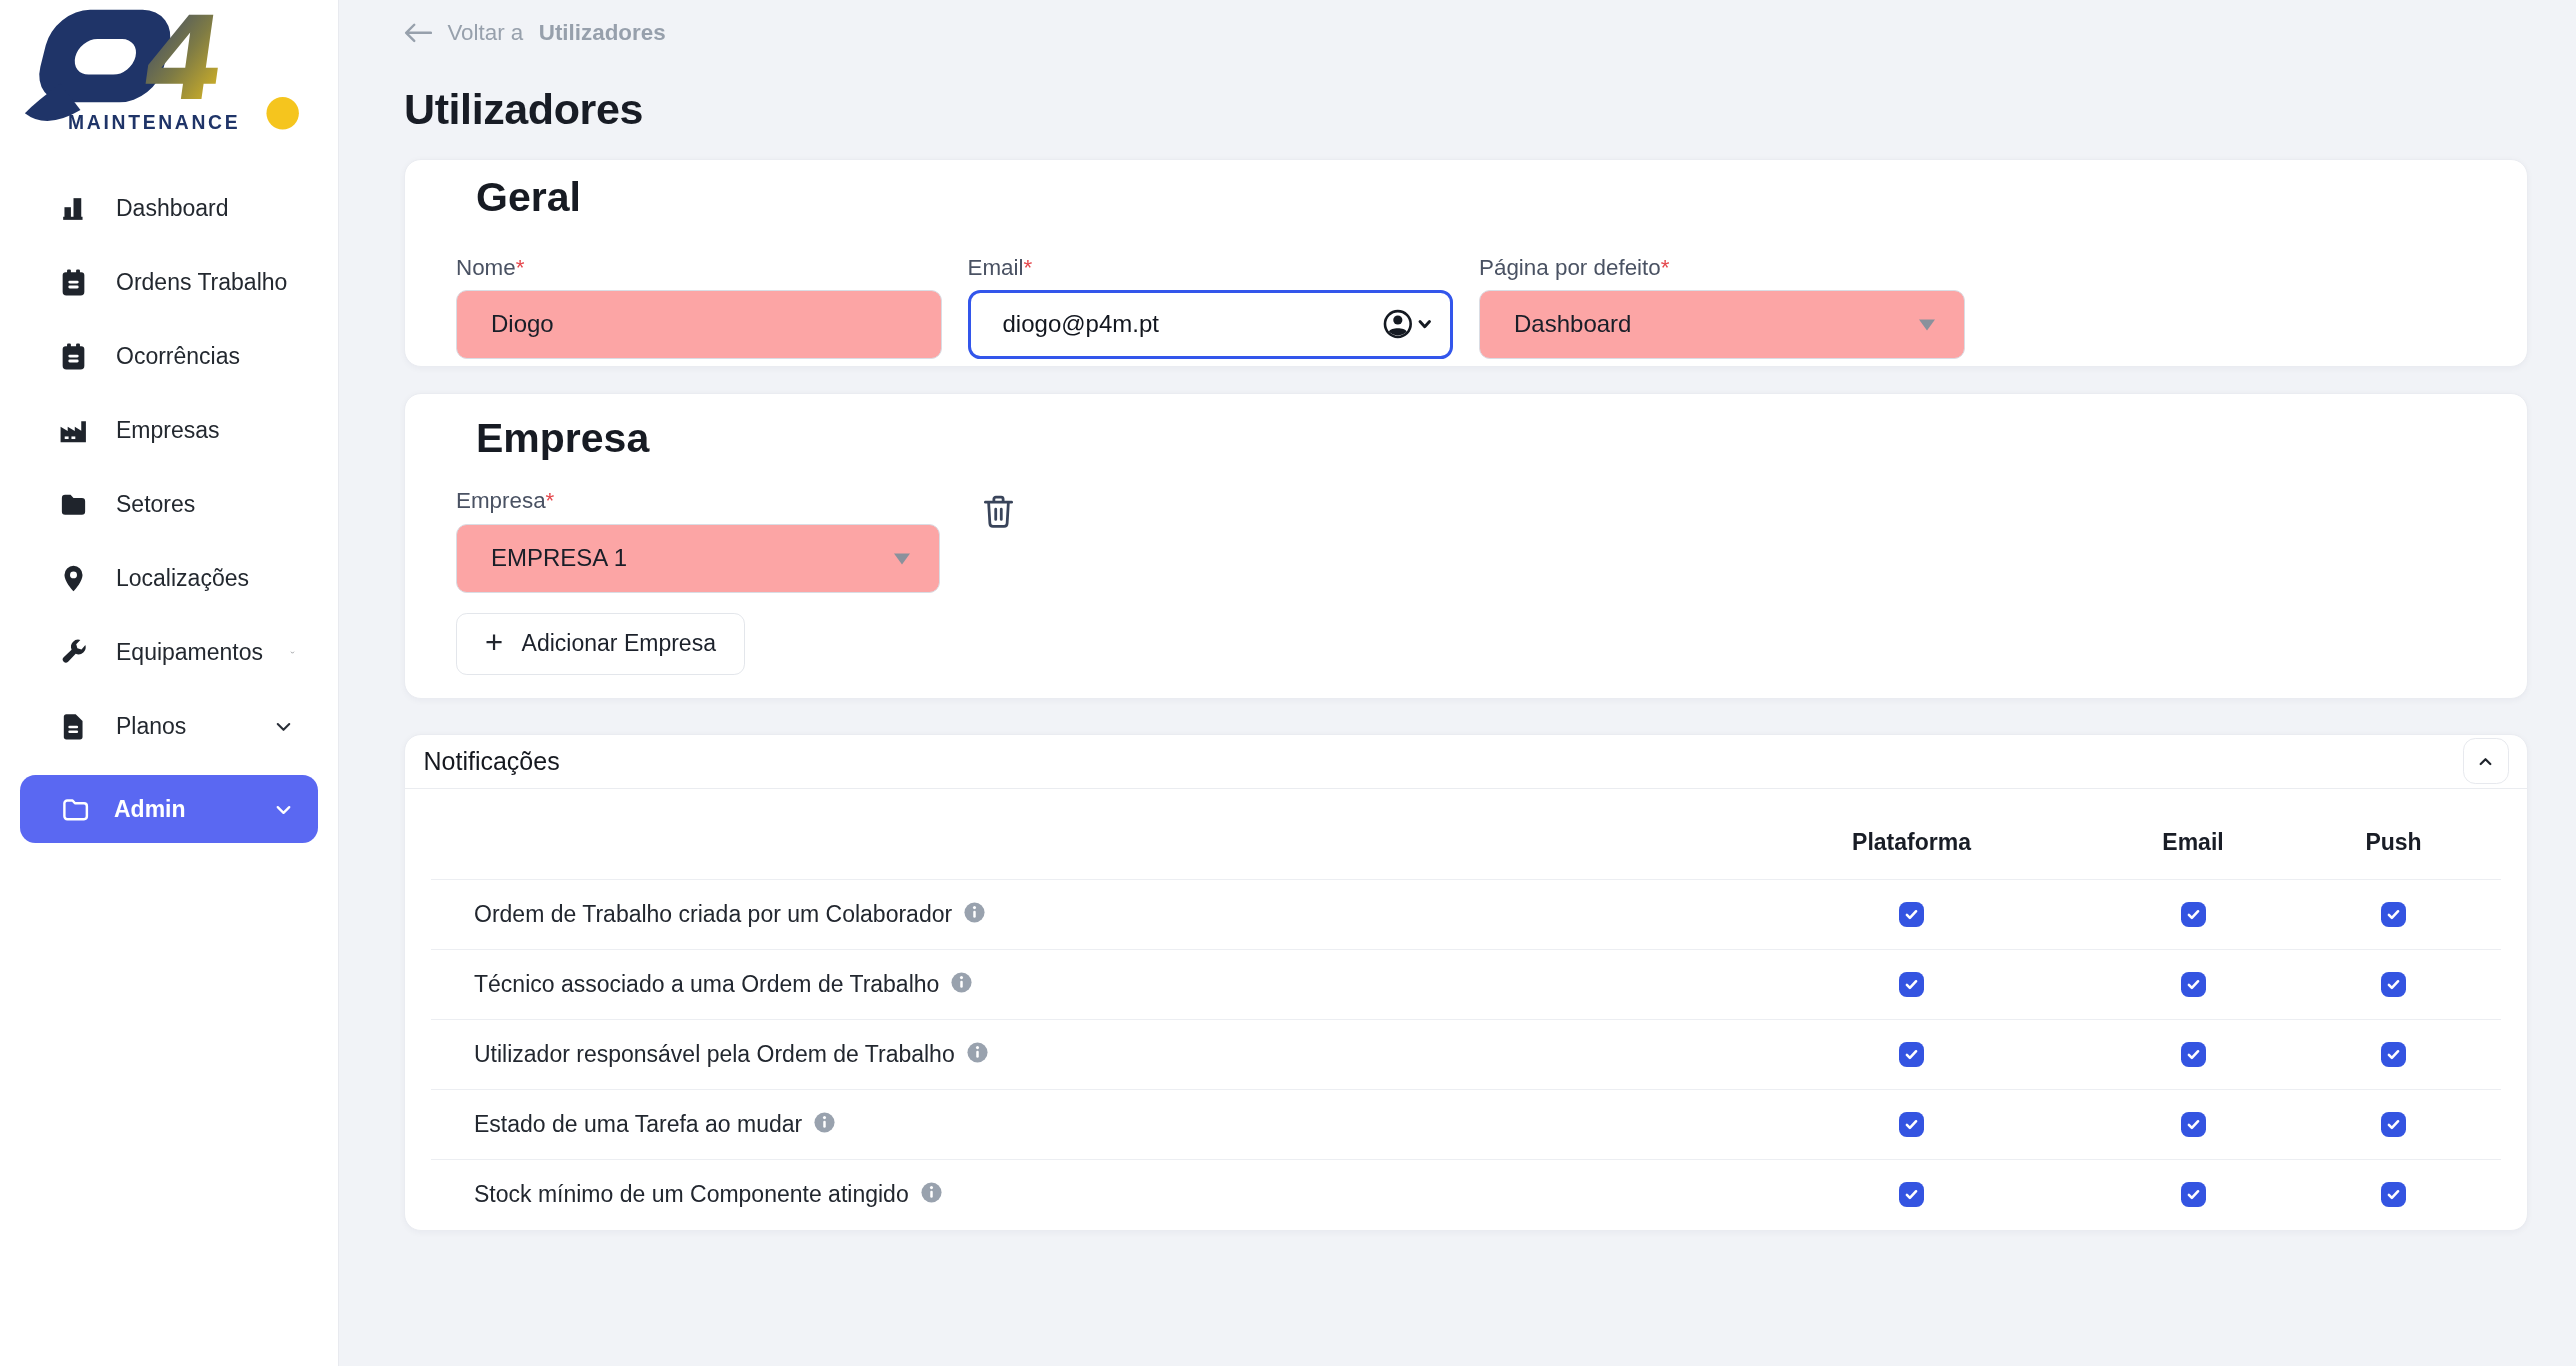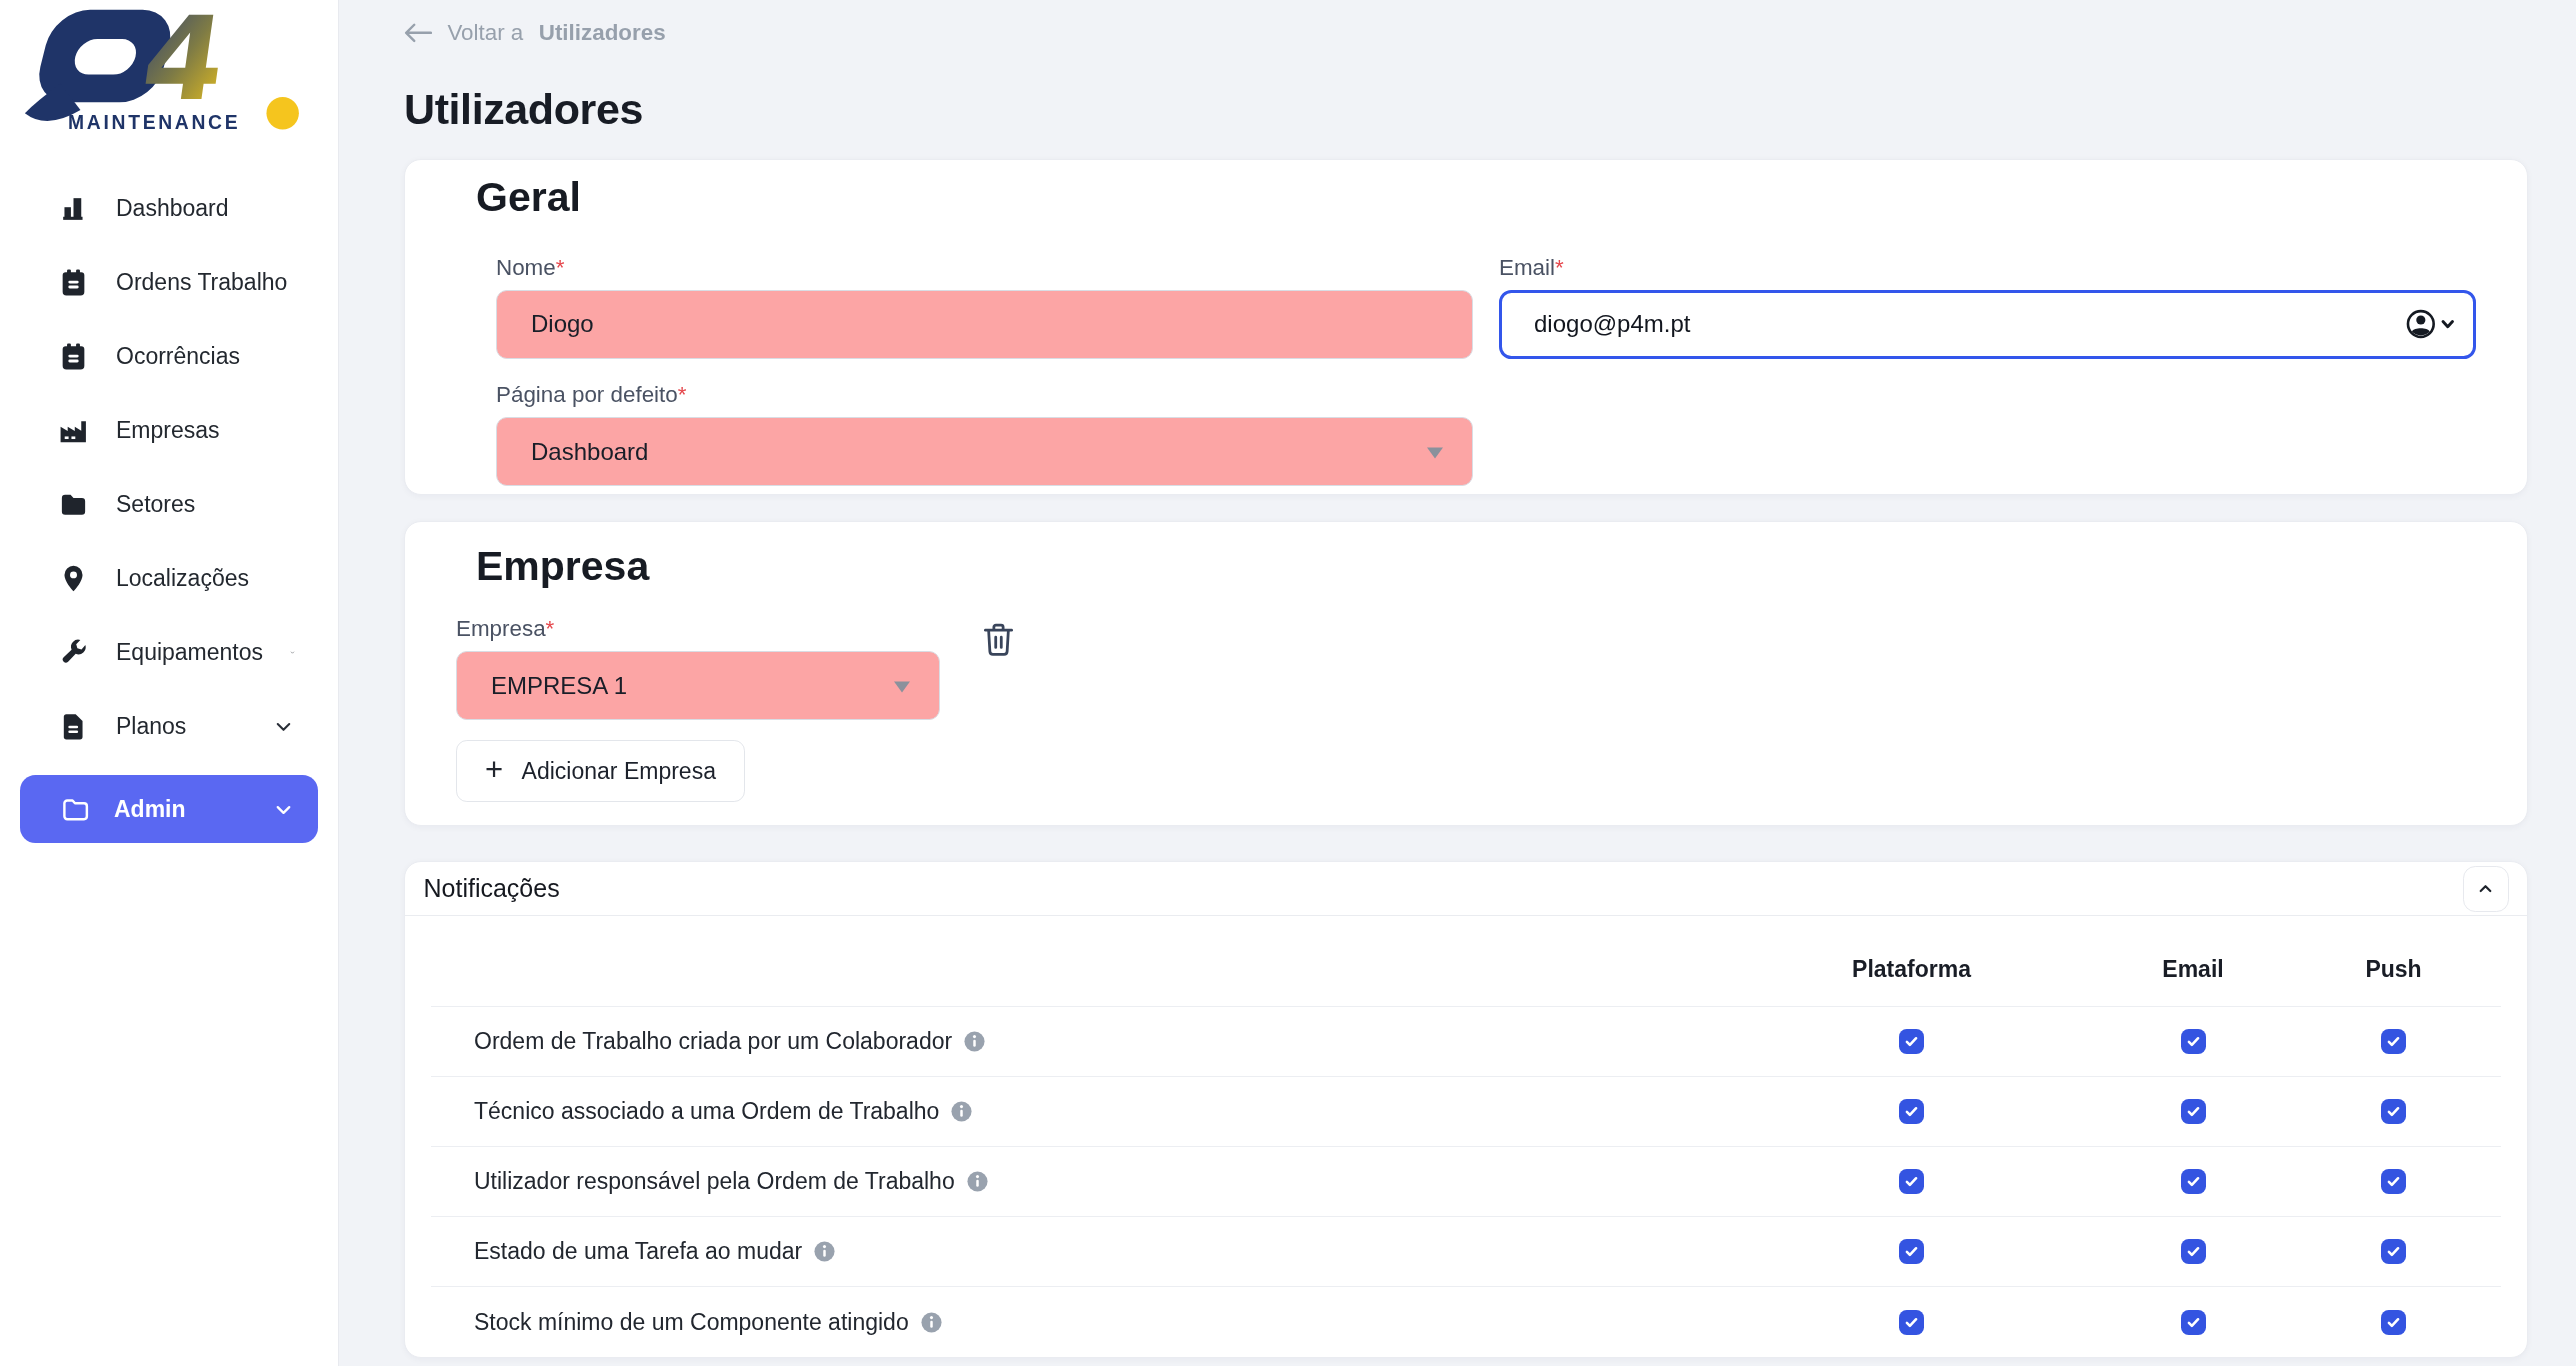--- a/index.html
+++ b/index.html
@@ -40,21 +40,21 @@
   .breadcrumb b { font-weight:700; }
   .page-title { margin-top:39px; font-size:43px; font-weight:700; color:#181C25; letter-spacing:-0.4px; }
   .card {
     background:#fff; border:1.5px solid #EAECF1; border-radius:17px;
     box-shadow:0 1.5px 6.2px rgba(25,35,65,0.04);
   }
   .card.geral { margin-top:25px; padding:18.5px 51px 7.7px; }
   .section-title { font-size:41px; font-weight:700; color:#171B23; line-height:37px;margin-left:20px; }
   .geral .section-title { margin-bottom:39px; }
   .fields-grid {
-    display:grid; grid-template-columns:1fr 1fr; column-gap:26px; row-gap:23px;margin-left:40px;
+    display:grid; grid-template-columns:1fr 1fr 1fr 1fr; column-gap:26px; row-gap:23px;
   }
   .field label { display:block; font-size:22.4px; color:#4A5263; margin-bottom:9.3px; }
   .req { color:#E5484D; }
   .control {
     height:69px; width:100%; border:1.5px solid #D9DDE4; border-radius:10.8px;
     background:#fca5a5; display:flex; align-items:center; padding:0 34px;
     font-size:24px; color:#191E28; position:relative;
   }
   input.control { outline:none; font-family:inherit; }
   .input-wrap { position:relative; }
@@ -91,21 +91,21 @@
   .notif-title { font-size:25px; font-weight:500; color:#15181F; }
   .collapse-btn {
     width:46px; height:46px; border:1.5px solid #E7E9EE; border-radius:12.3px; background:#fff;
     display:flex; align-items:center; justify-content:center; cursor:pointer;
   }
   .collapse-btn svg { width:23px; height:23px; }
   .notif-table { margin:0 26px; }
   .t-row { display:flex; align-items:center; padding-right:46px; }
   .t-header { height:91px; padding-top:17px; border-bottom:1.5px solid #ECEEF2; }
   .t-header .t-col { font-weight:700; font-size:23px; color:#191D26; }
-  .t-label { flex:1; display:flex; align-items:center; gap:11px; font-size:23px; color:#22272F; padding-left:43px; }
+  .t-label { flex:1; display:flex; align-items:flex-start; gap:11px; font-size:23px; color:#22272F; padding-left:43px; }
   .t-header .t-label { padding-left:0; }
   .t-col { text-align:center; }
   .col-p { width:285px; } .col-e { width:278px; } .col-push { width:123px; }
   .t-body-row { height:70px; border-bottom:1.5px solid #ECEEF2; }
   .t-body-row:last-child { border-bottom:none; }
   .cb {
     width:25px; height:25px; border-radius:7.7px; background:#D6DAE2; margin:0 auto;
     display:flex; align-items:center; justify-content:center; cursor:pointer;
   }
   .cb.checked { background:#3454E1; }

